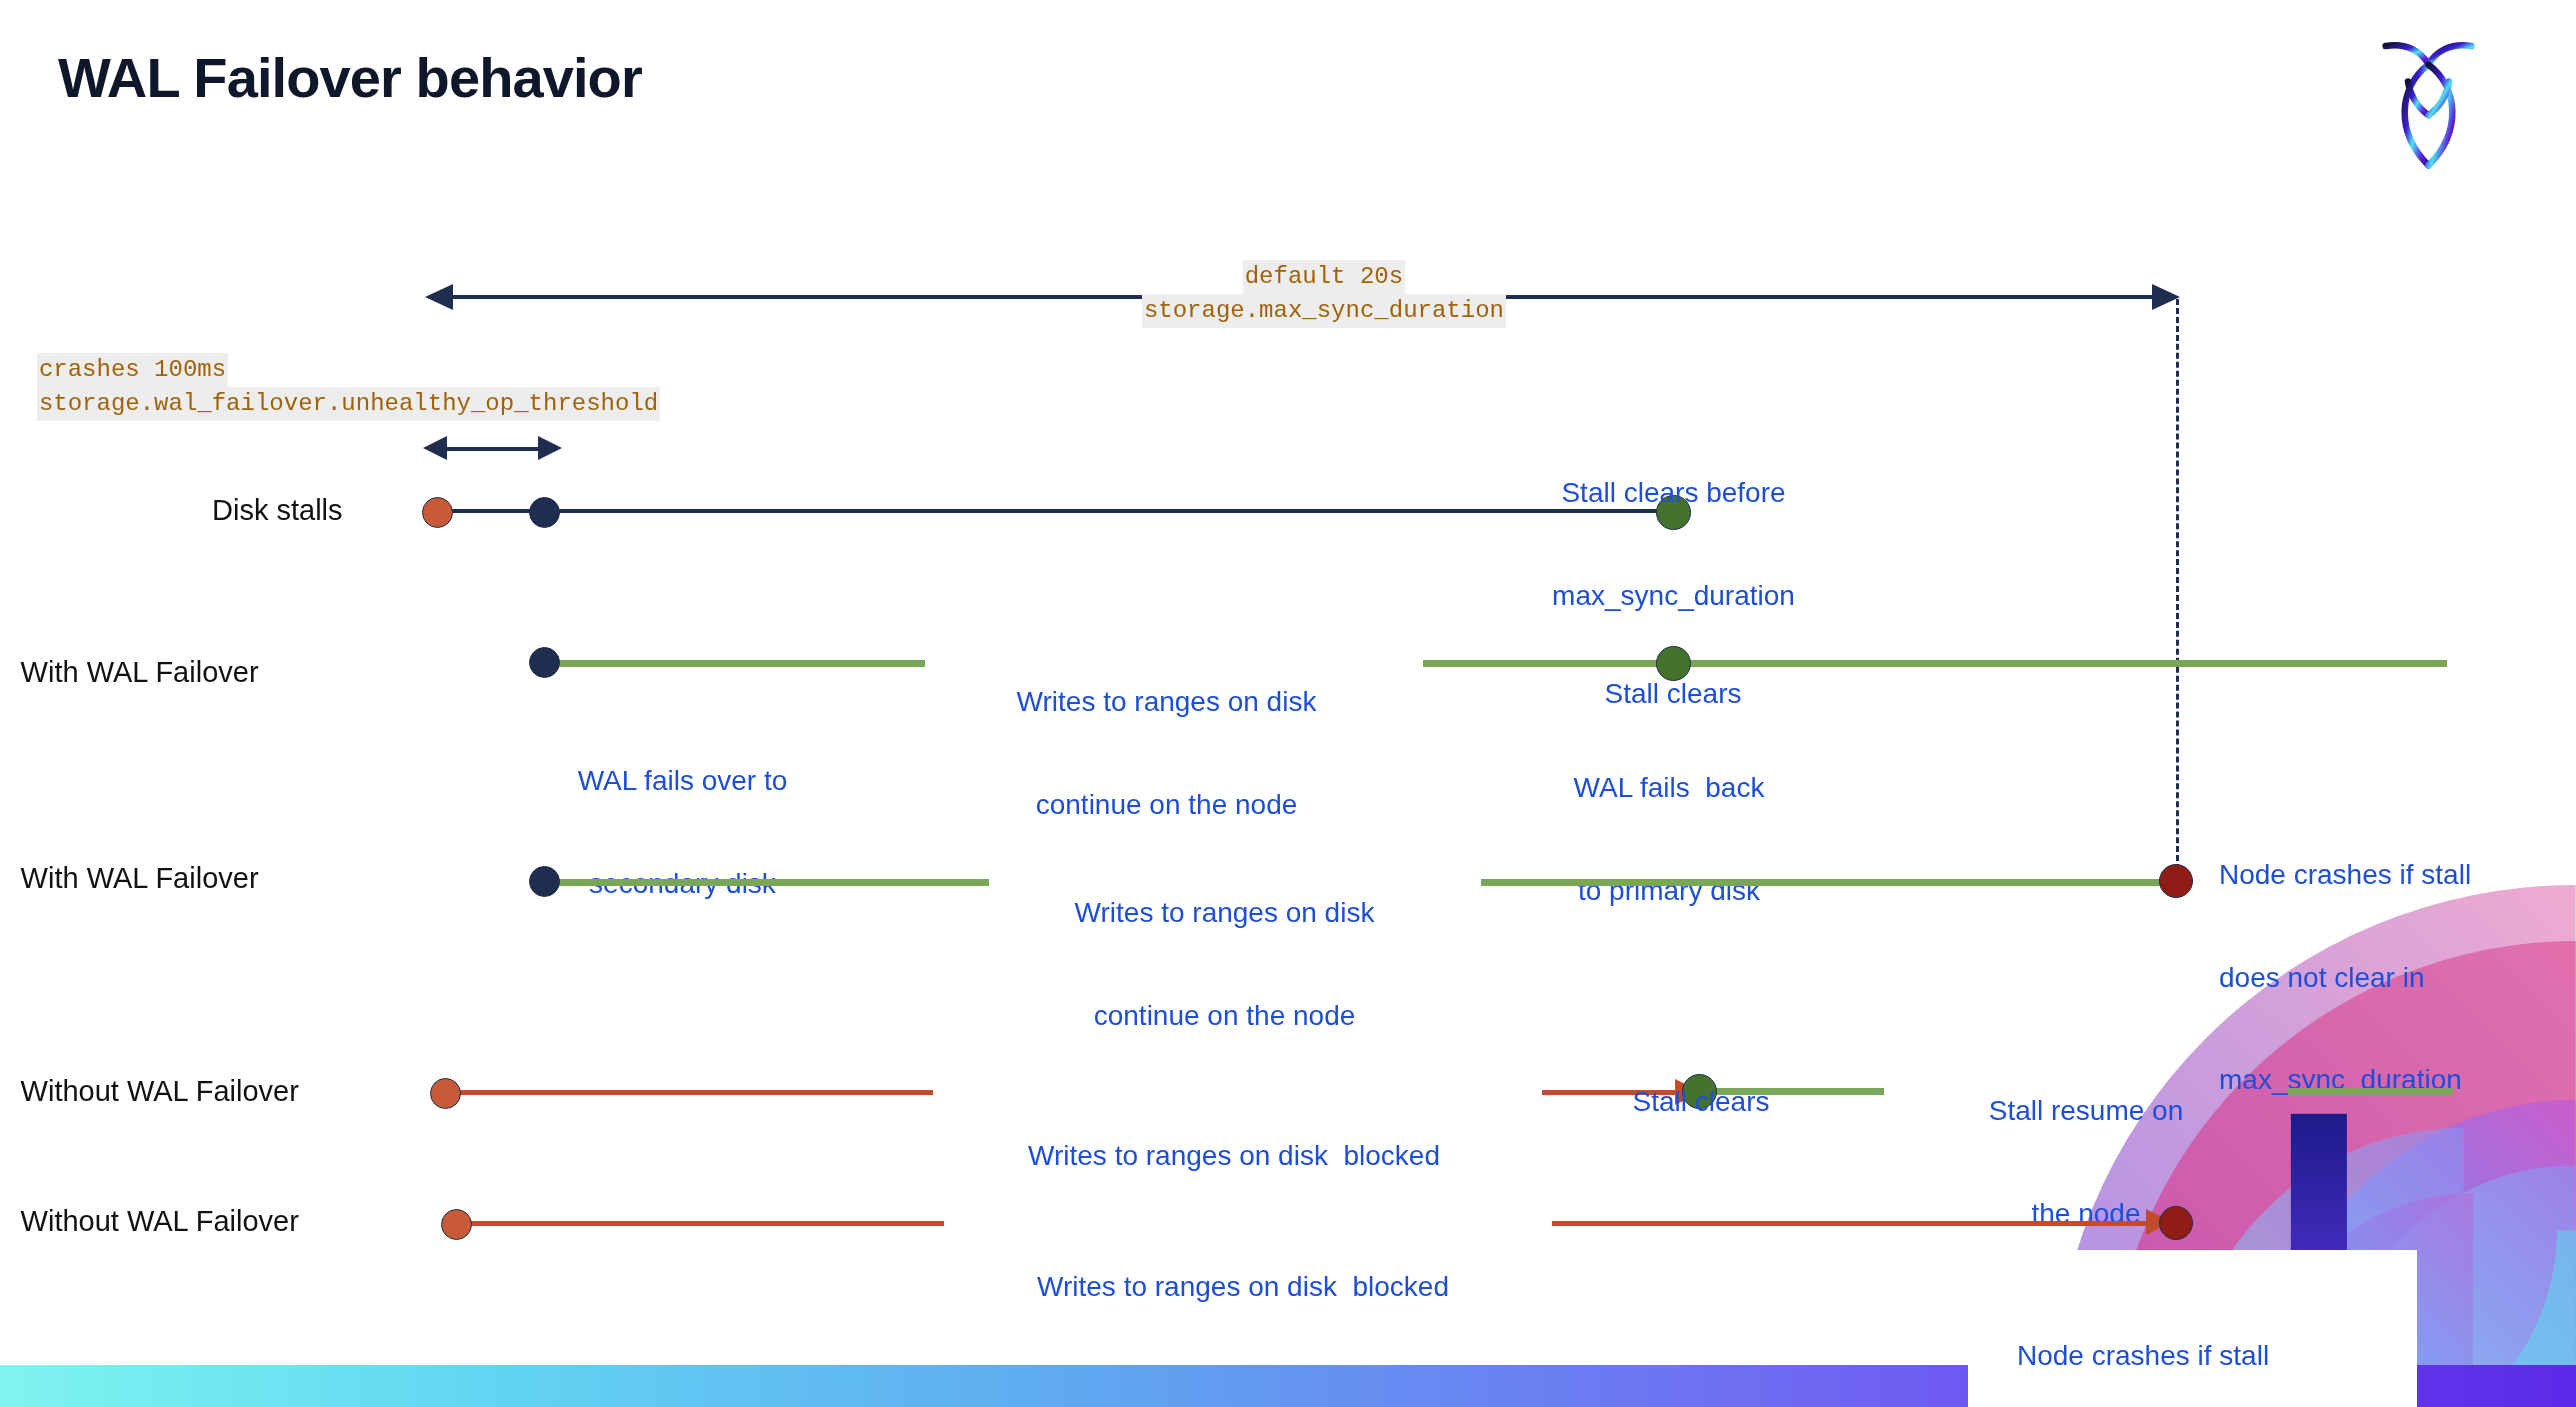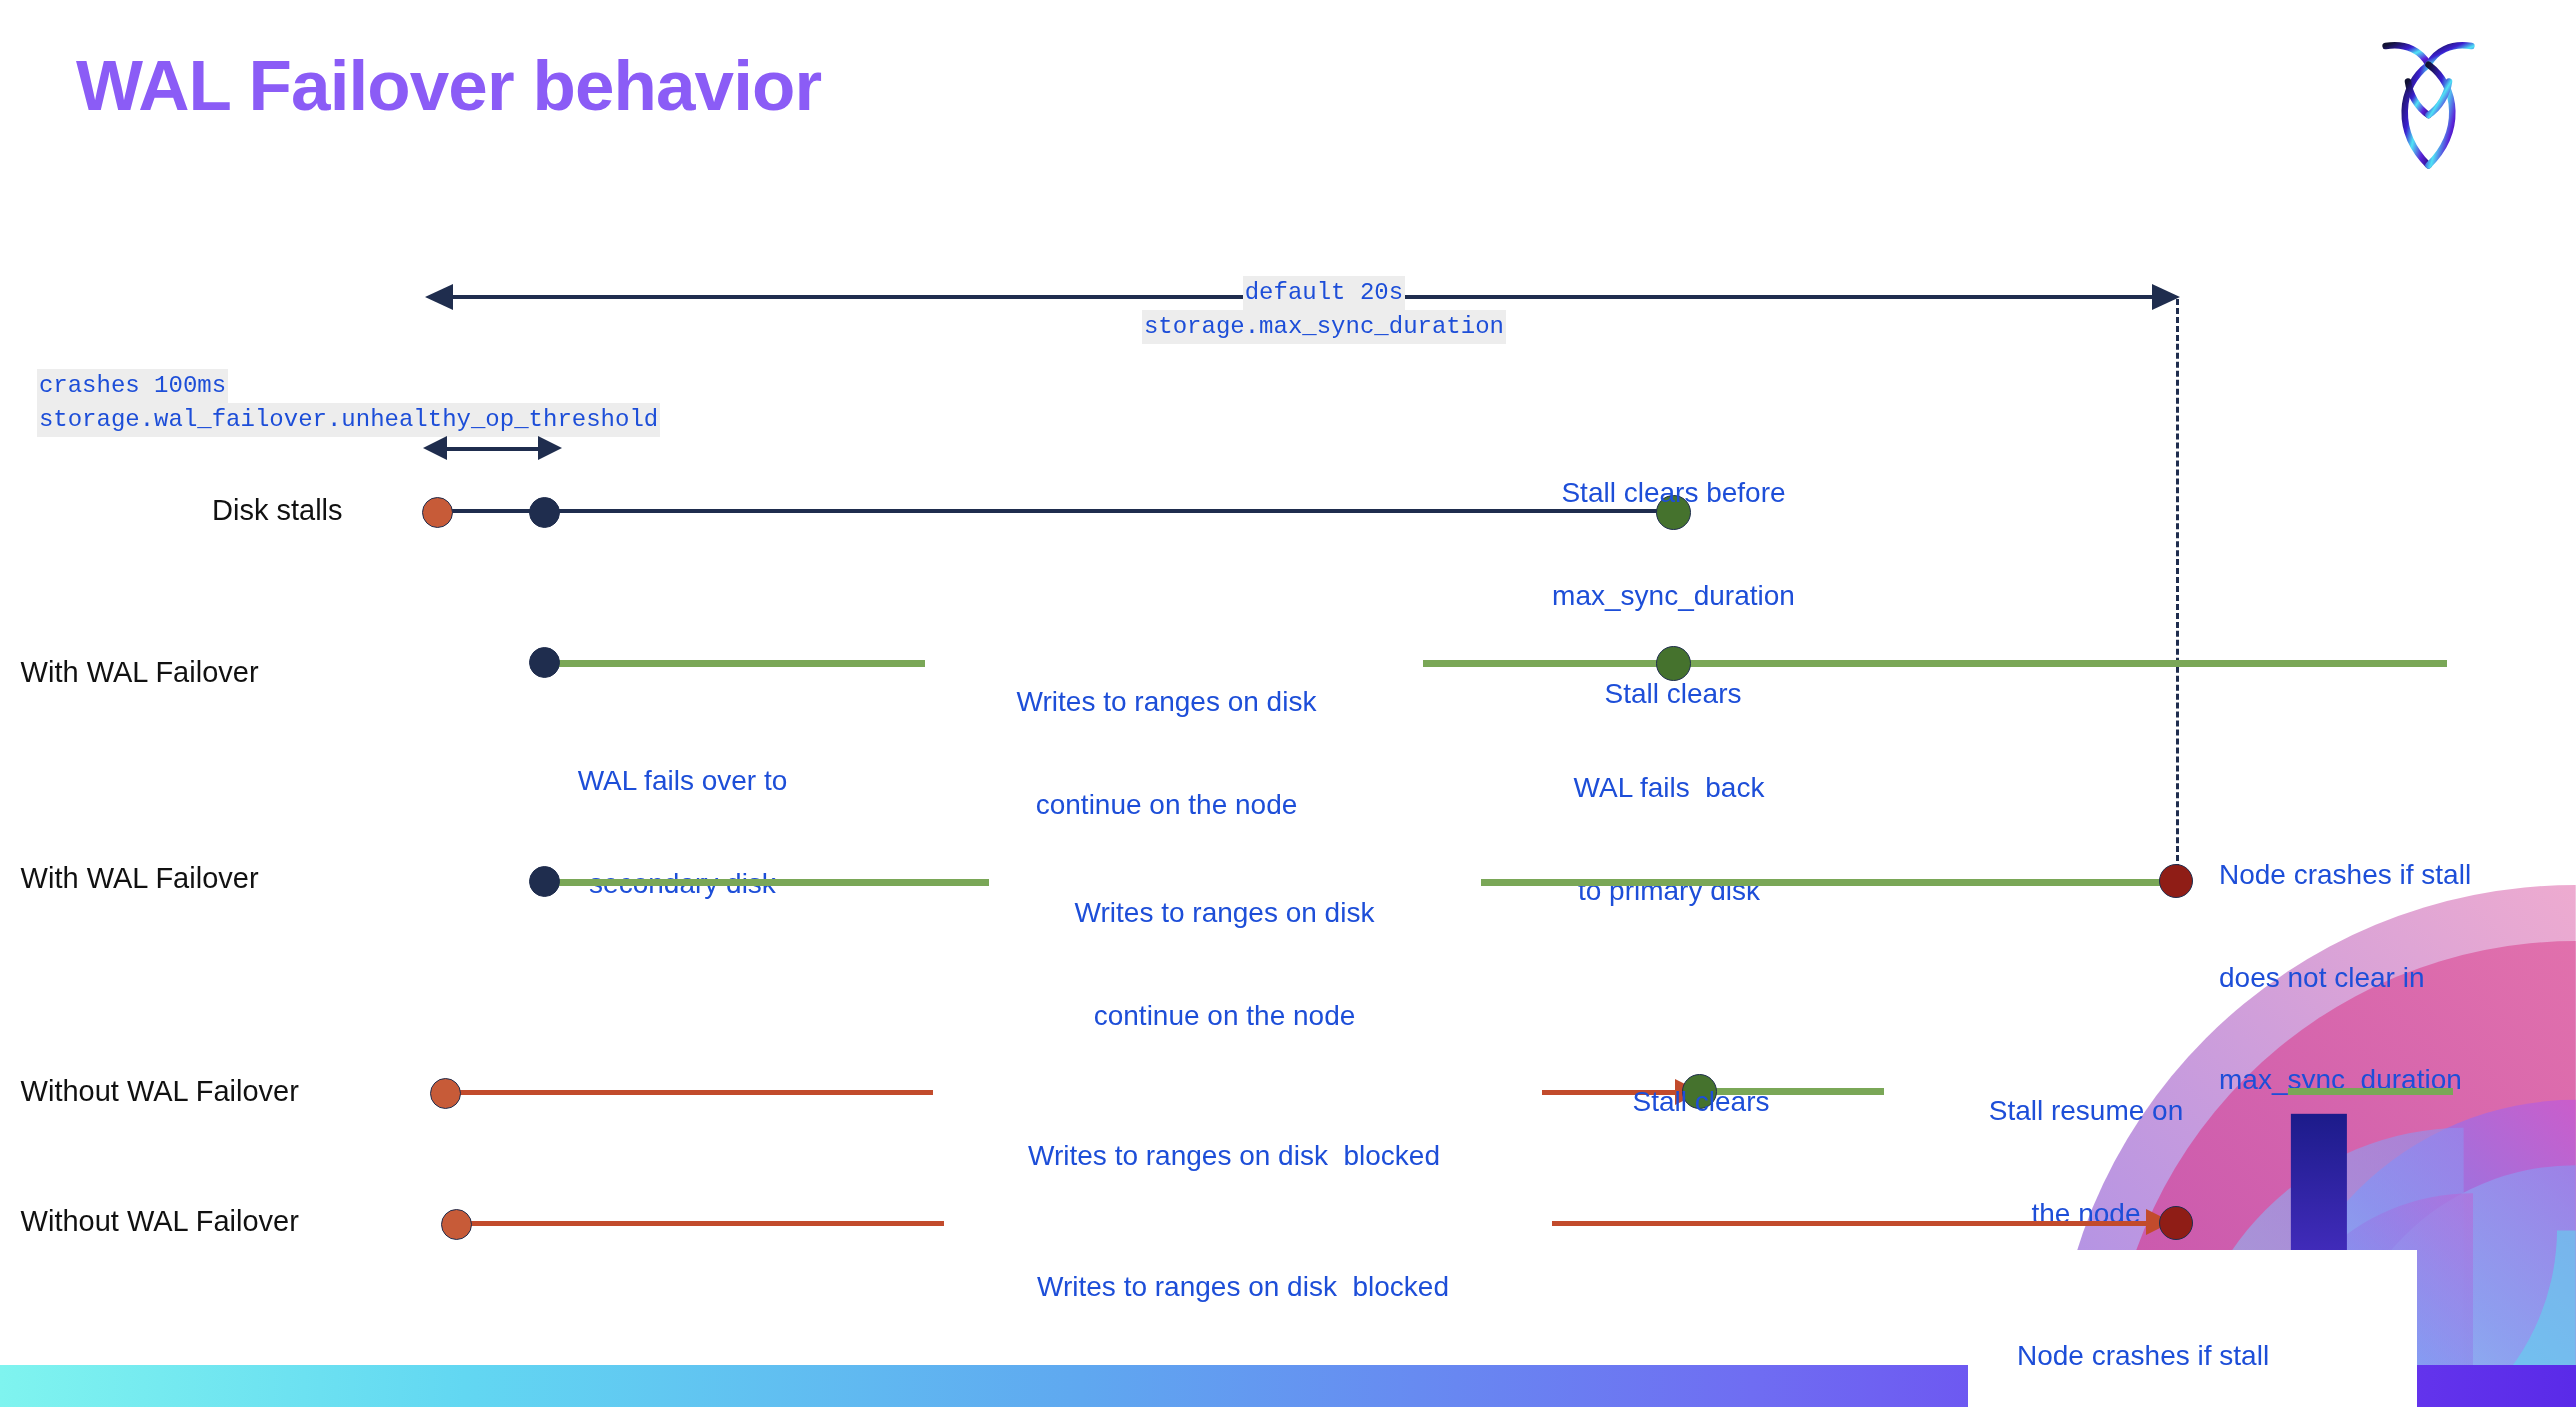--- a/index.html
+++ b/index.html
@@ -15,27 +15,27 @@
   
   .deco{position:absolute;right:0;bottom:0;width:673px;height:523px;pointer-events:none;}
   .bottombar{position:absolute;left:0;bottom:0;width:100%;height:43px;
     background:linear-gradient(90deg,#7ff4ef 0%,#62d7f2 18%,#5fa8f0 42%,#6f6df2 68%,#6b3df0 88%,#5a2ae8 100%);}
 
   
   .logo{position:absolute;top:33px;right:99px;width:97px;height:138px;}
 
   
   .title{
-    position:absolute;left:76px;top:45px;
-    font-size:71px;font-weight:bold;color:#8b5cf6;
+    position:absolute;left:58px;top:45px;
+    font-size:56px;font-weight:bold;color:#0f172a;
     letter-spacing:-0.9px;white-space:nowrap;
   }
 
   
-  .code-ann{position:absolute;font-family:"Liberation Mono", monospace;font-size:24px;color:#1d4ed8;line-height:1.35;white-space:nowrap;margin-top:16px;}
+  .code-ann{position:absolute;font-family:"Liberation Mono", monospace;font-size:24px;color:#a16207;line-height:1.35;white-space:nowrap;}
   .code-ann span{background:#ededed;padding:0.9px 1.9px;display:inline-block;}
 
   
   .lbl{position:absolute;font-size:28px;color:#1d4ed8;line-height:1.22;white-space:pre;}
   .lbl.c{text-align:center;}
   .lbl.l{text-align:left;}
 
   .row-lbl{position:absolute;font-size:29px;color:#111;white-space:nowrap;}
 
   

